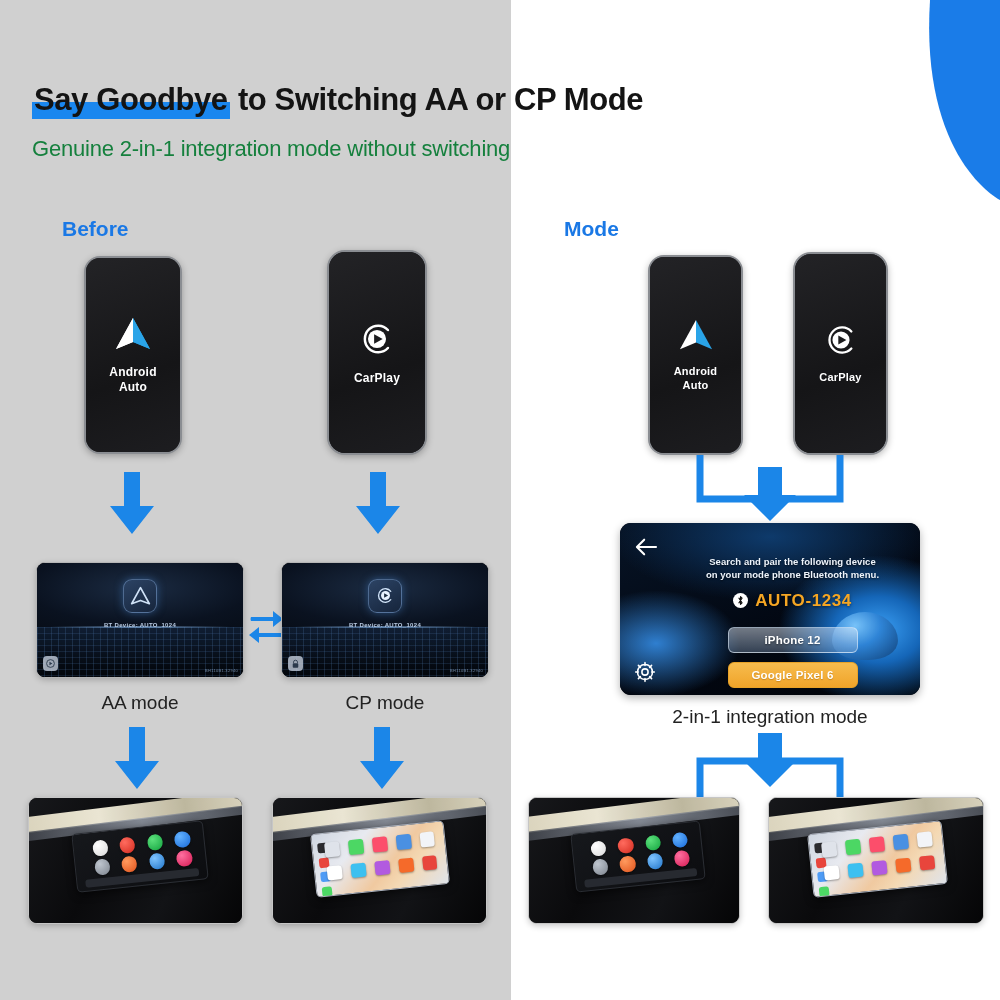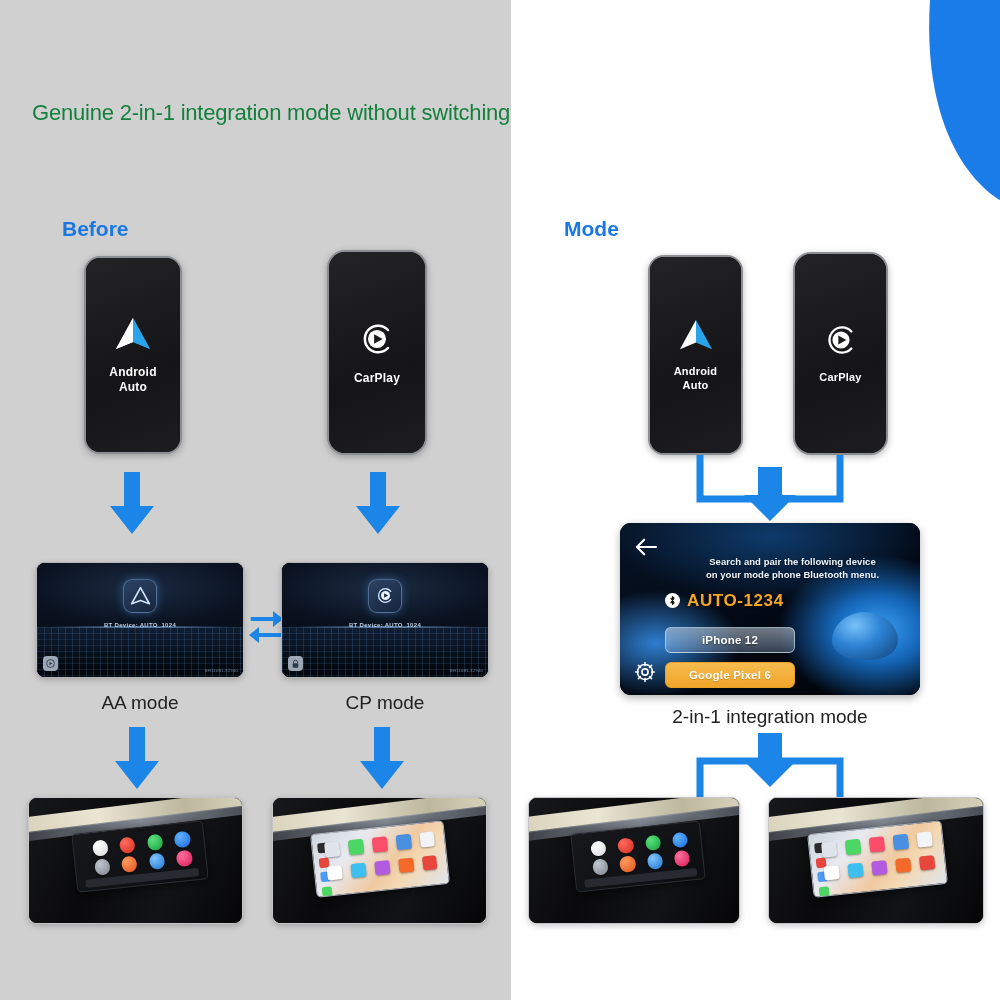--- a/index.html
+++ b/index.html
@@ -180,21 +180,21 @@
   #pair-back{
     position:absolute; left:13px; top:11px; width:26px; height:26px;
     display:flex; align-items:center; justify-content:center; cursor:pointer;
   }
   #pair-gear{
     position:absolute; left:12px; bottom:10px; width:26px; height:26px;
     display:flex; align-items:center; justify-content:center; cursor:pointer;
   }
   .pair-inner{
     position:absolute; left:0; right:0; top:32px;
-    display:flex; flex-direction:column; padding-left:45px;
+    display:flex; flex-direction:column; align-items:center;padding-left:45px;
   }
   .pair-instr{
     color:#eef4fb; font-size:9.5px; line-height:1.42; text-align:center;
     font-weight:bold; letter-spacing:.05px; text-shadow:0 1px 2px rgba(0,0,0,.6);
   }
   .pair-id-row{
     margin-top:9px; display:flex; align-items:center; gap:7px;
   }
   .pair-bt-badge{
     width:15px; height:15px; border-radius:50%; background:#ffffff;
@@ -300,20 +300,21 @@
 
 <div id="bg-grey-panel" data-interactable="false"></div>
 
 <div id="bg-blue-corner" data-interactable="false">
   <svg width="120" height="200" viewBox="0 0 120 200">
     <path d="M50 0 L120 0 L120 200 L120 200 C120 200 40 160 50 0 Z" fill="#1a7ce8"></path>
   </svg>
 </div>
 
 <div id="header" data-interactable="false">
+  <div id="headline" data-interactable="false"><span id="headline-hl" data-interactable="false">Say Goodbye</span><span data-interactable="false"> to Switching AA or CP Mode</span></div>
   <div id="subhead" data-interactable="false">Genuine 2-in-1 integration mode without switching</div>
 </div>
 
 <div class="col-label" id="label-before" data-interactable="false">Before</div>
 <div class="col-label" id="label-after" data-interactable="false">Mode</div>
 
 <div class="phone" id="phone-aa-before" data-interactable="false">
   <div class="phone-body android">
     <div class="notch-pin" data-interactable="false"></div>
     <div class="phone-screen">

